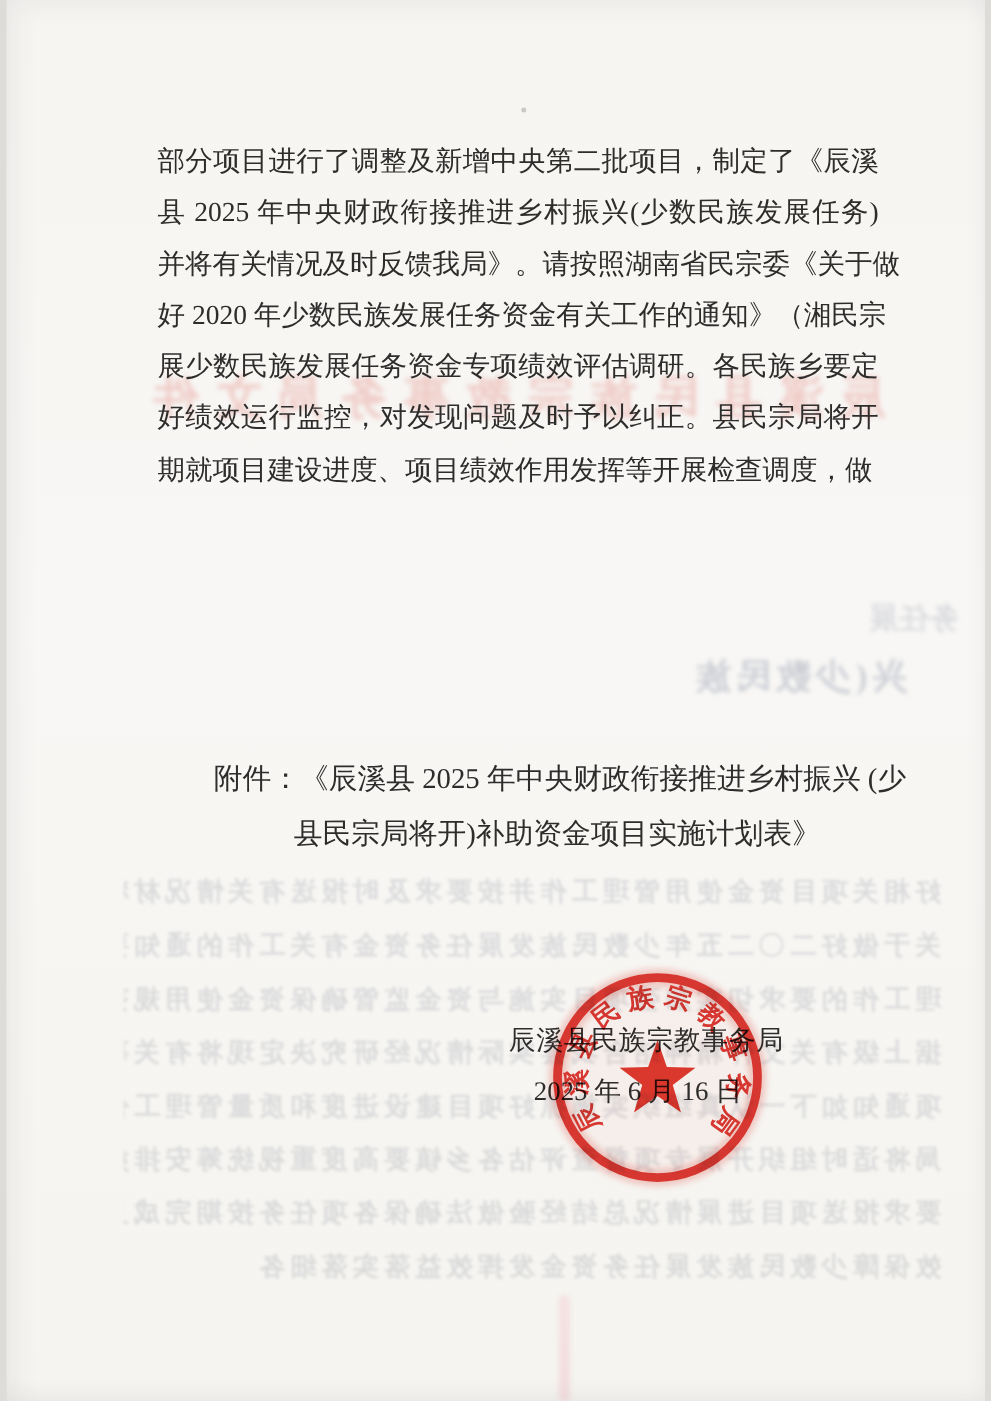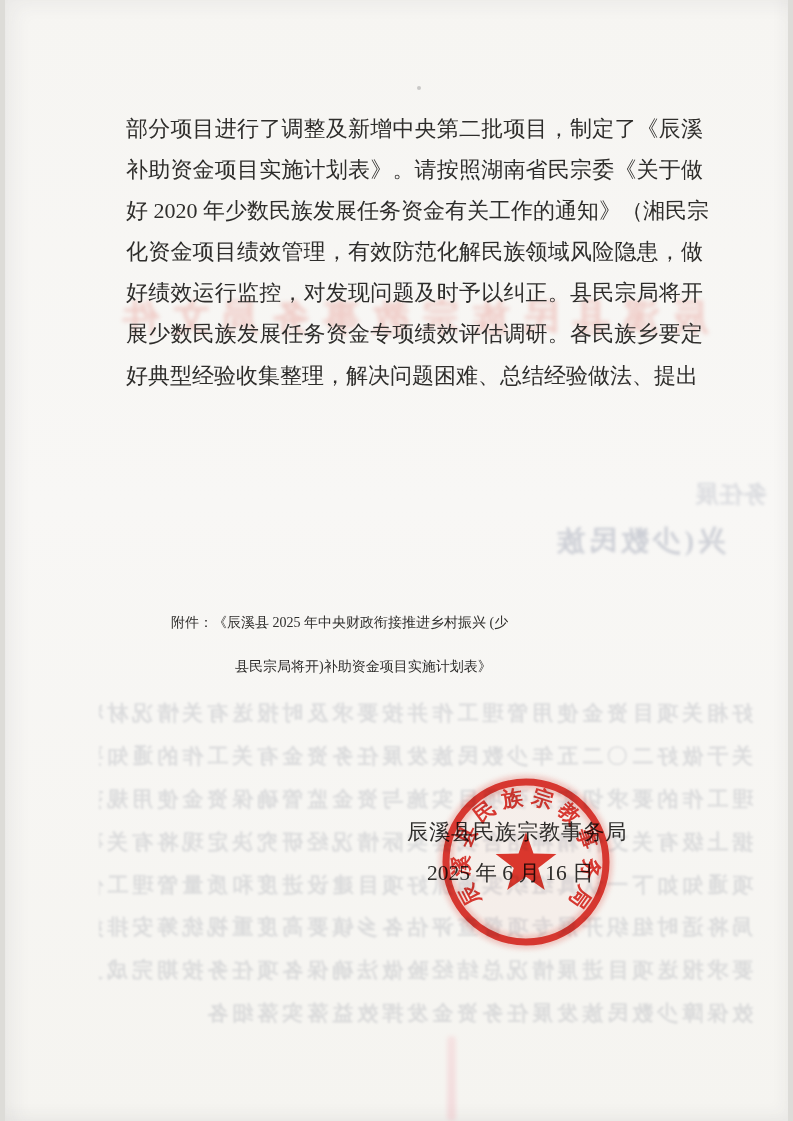--- a/index.html
+++ b/index.html
@@ -43,21 +43,21 @@
   
   .textlayer{position:absolute;inset:0;z-index:2;color:#2e2d2b;}
   .body-block{position:absolute;left:121px;top:108px;width:577px;}
   .body-block .bl{
     height:41.1px;line-height:41.1px;font-size:22px;
     text-align:justify;text-align-last:justify;text-justify:inter-character;
     white-space:nowrap;
   }
   .body-block .bl:last-child{text-align-last:left;}
   .att-block{position:absolute;left:121px;top:601px;width:600px;}
-  .att-block .al{height:43.5px;line-height:43.5px;font-size:14px;white-space:nowrap;}
+  .att-block .al{height:43.5px;line-height:43.5px;font-size:23px;white-space:nowrap;}
   .att-block .al1{padding-left:45px;}
   .att-block .al2{padding-left:109px;}
   .sig{position:absolute;left:402px;top:817px;font-size:21.5px;line-height:30px;letter-spacing:0.5px;white-space:nowrap;}
   .docdate{position:absolute;left:422px;top:858px;font-size:21.5px;line-height:30px;white-space:nowrap;}
   
   .seal{position:absolute;left:411px;top:752px;width:220px;height:220px;z-index:3;mix-blend-mode:multiply;opacity:.93;}
   .seal .halo{filter:blur(2.5px);}
   .seal text{font-family:"Liberation Serif","DejaVu Serif",serif;font-weight:bold;font-size:21px;letter-spacing:6.3px;fill:#dc2a22;}
 </style>
 </head>
@@ -77,26 +77,26 @@
     <div class="bleed bleed-line" style="top:913px">局将适时组织开展专项督查评估各乡镇要高度重视统筹安排好</div>
     <div class="bleed bleed-line" style="top:956px">要求报送项目进展情况总结经验做法确保各项任务按期完成见</div>
     <div class="bleed bleed-line" style="top:999px;left:200px;width:548px">效保障少数民族发展任务资金发挥效益落实落细各项工作责任</div>
     <div class="pink-streak"></div>
     <div class="speck"></div>
   </div>
 
   <main class="textlayer">
     <section class="body-block">
       <div class="bl">部分项目进行了调整及新增中央第二批项目，制定了《辰溪</div>
-      <div class="bl">补助资金项目实施计划表》。请按照湖南省民宗委《关于做</div>
+      <div class="bl">县 2025 年中央财政衔接推进乡村振兴(少数民族发展任务)</div>
+      <div class="bl">并将有关情况及时反馈我局》。请按照湖南省民宗委《关于做</div>
       <div class="bl">好 2020 年少数民族发展任务资金有关工作的通知》（湘民宗</div>
-      <div class="bl">化资金项目绩效管理，有效防范化解民族领域风险隐患，做</div>
+      <div class="bl">展少数民族发展任务资金专项绩效评估调研。各民族乡要定</div>
       <div class="bl">好绩效运行监控，对发现问题及时予以纠正。县民宗局将开</div>
-      <div class="bl">展少数民族发展任务资金专项绩效评估调研。各民族乡要定</div>
-      <div class="bl">好典型经验收集整理，解决问题困难、总结经验做法、提出</div>
+      <div class="bl">期就项目建设进度、项目绩效作用发挥等开展检查调度，做</div>
     </section>
 
     <section class="att-block">
       <div class="al al1">附件：《辰溪县 2025 年中央财政衔接推进乡村振兴 (少</div>
       <div class="al al2">县民宗局将开)补助资金项目实施计划表》</div>
     </section>
 
     <div class="sig">辰溪县民族宗教事务局</div>
     <div class="docdate">2025 年 6 月 16 日</div>
   </main>

